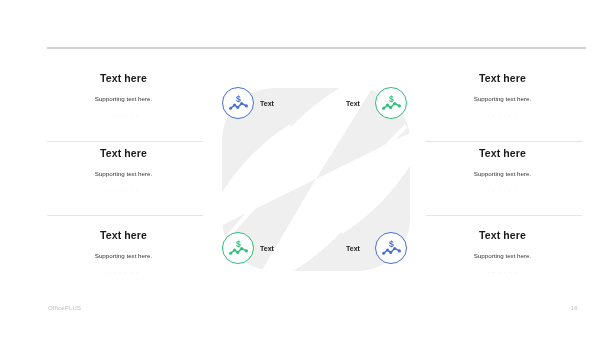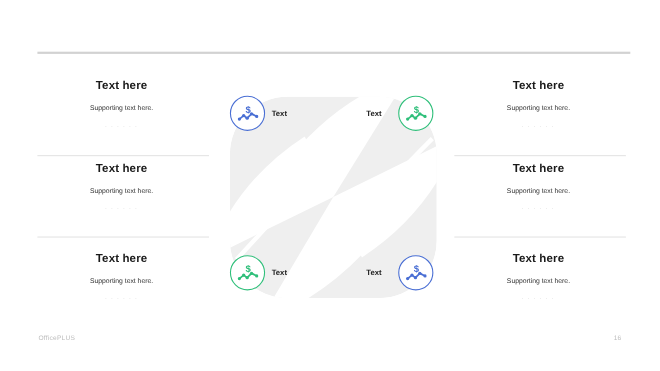--- a/index.html
+++ b/index.html
@@ -11,21 +11,21 @@
     width: 600px;
     height: 337px;
     position: relative;
     overflow: hidden;
     font-family: "Liberation Sans", sans-serif;
     -webkit-font-smoothing: antialiased;
   }
 
   #slide {
     position: absolute;
-    left: 0; top: 0;
+    left: 13px; top: 0;
     width: 548px; height: 337px;
     background: #ffffff;
   }
 
   
   .top-rule {
     position: absolute;
     left: 34px;
     top: 47px;
     width: 539px;

